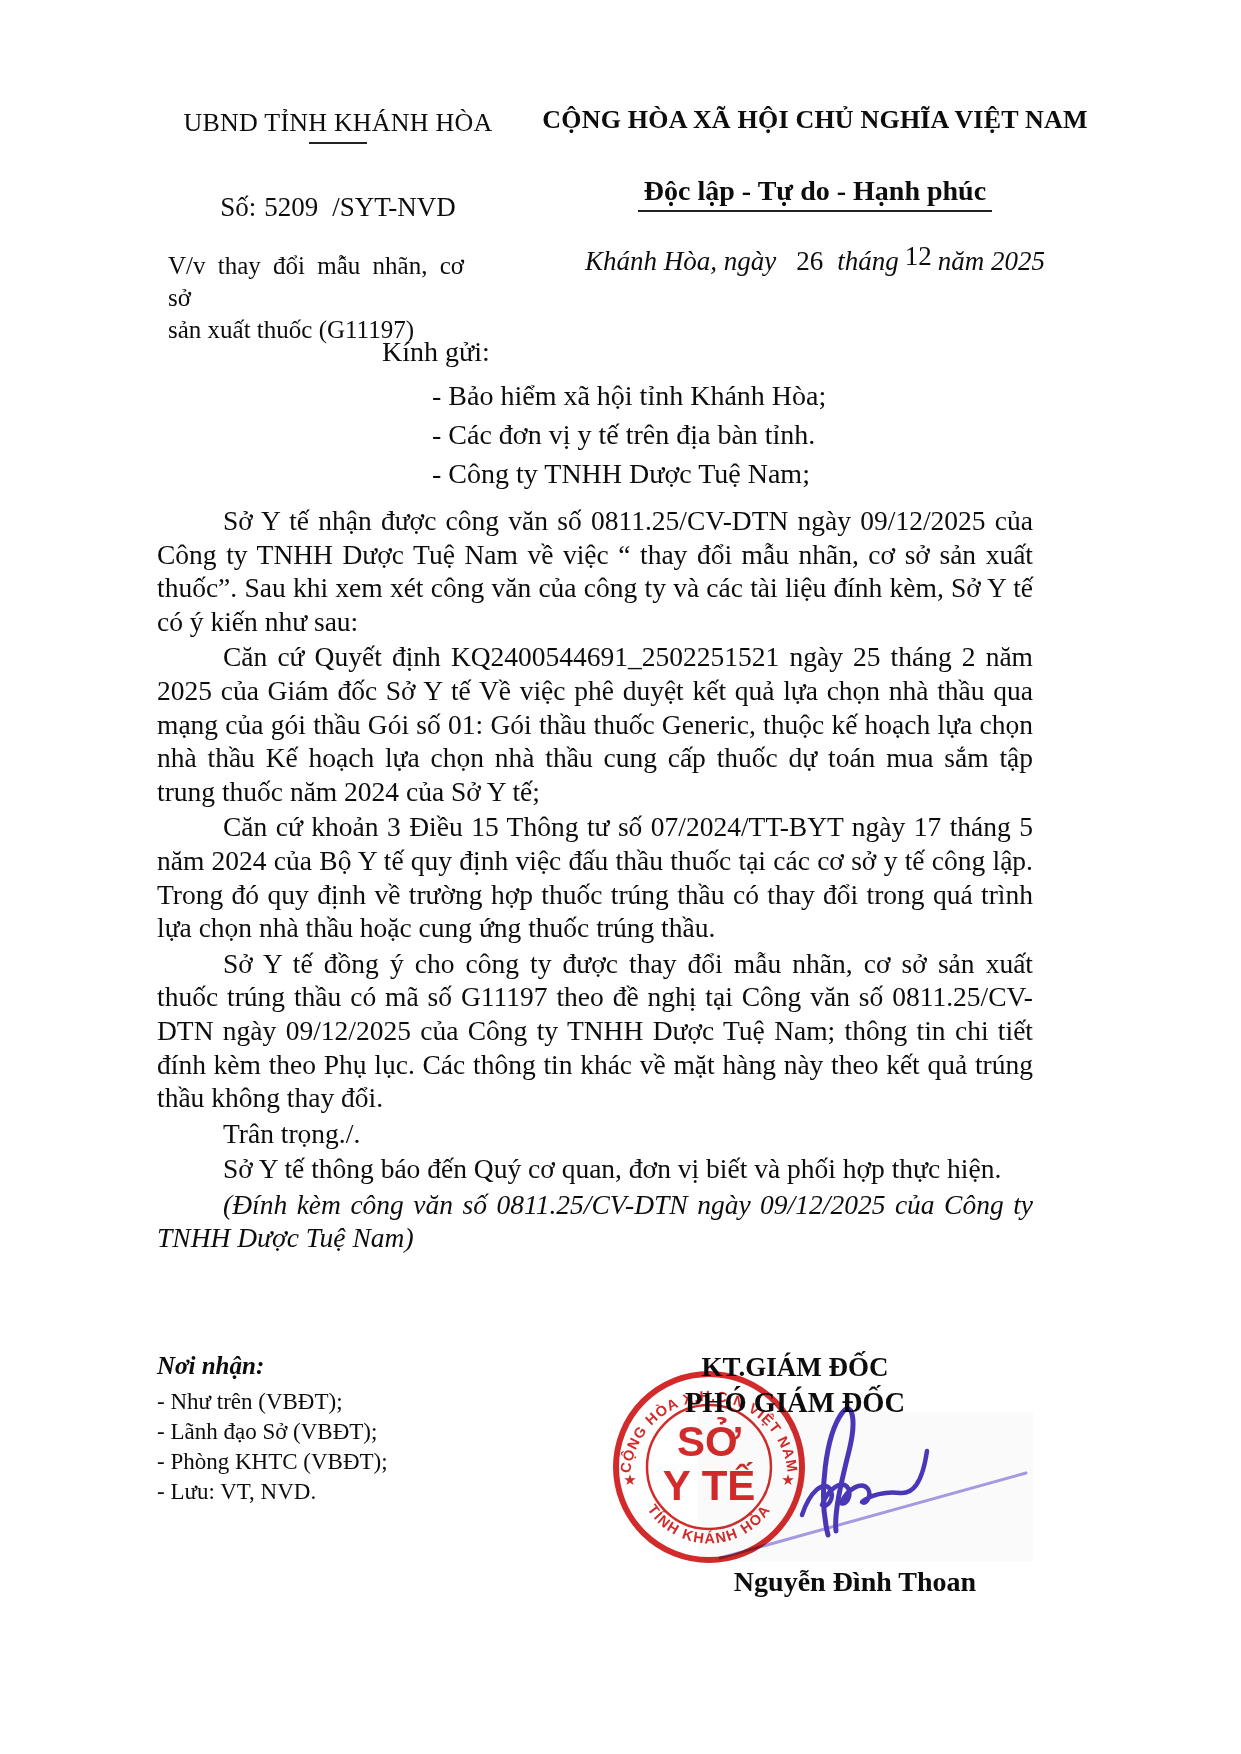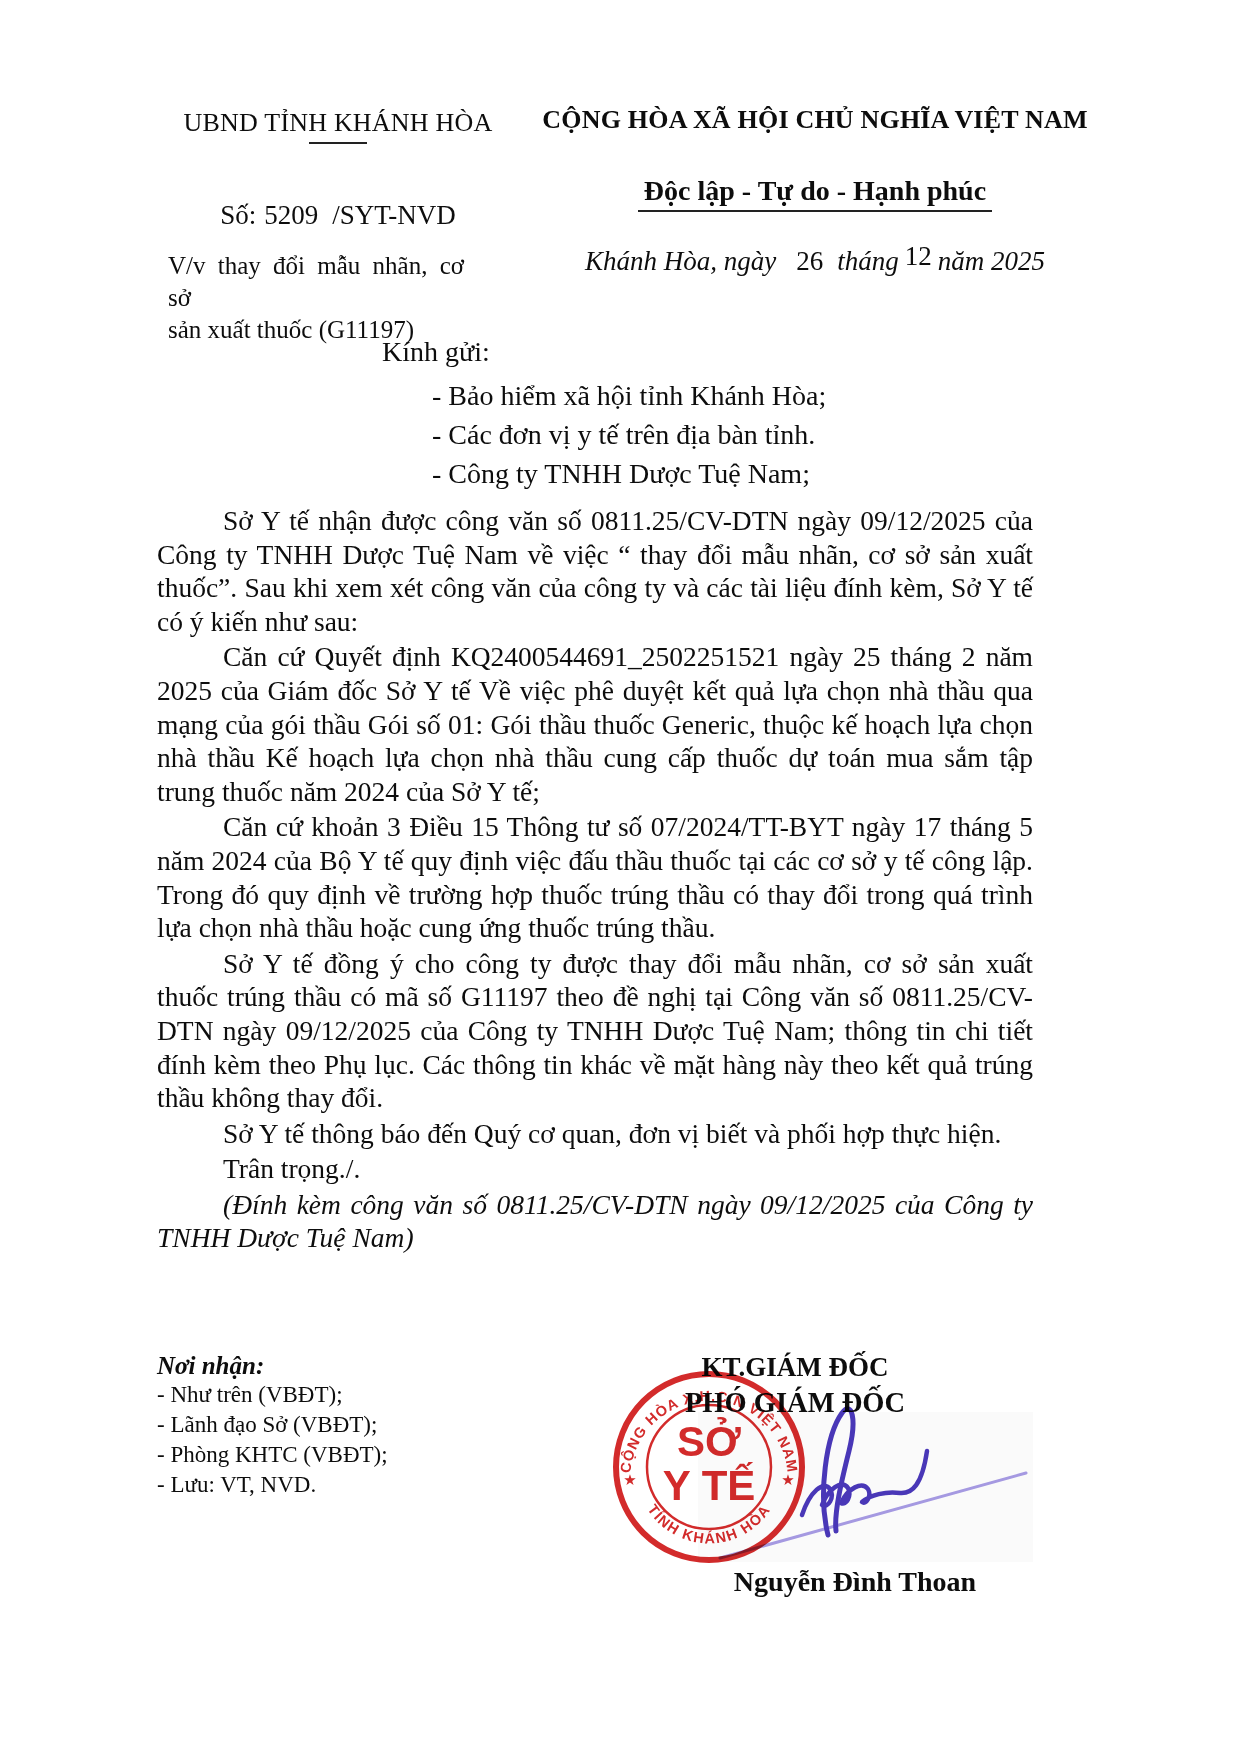--- a/index.html
+++ b/index.html
@@ -10,21 +10,21 @@
     background:#ffffff;
     font-family:"Liberation Serif","DejaVu Serif",serif;
     color:#0d0d0d;
     overflow:hidden;
   }
   
   .hdr-left { position:absolute; left:152px; top:108px; width:372px; text-align:center; }
   .hdr-left .org-parent { font-size:26px; letter-spacing:.2px; }
   .hdr-left .org-name   { font-size:27px; font-weight:bold; margin-top:2px; }
   .hdr-left .org-rule   { width:58px; height:0; border-bottom:2px solid #222; margin:4px auto 0 auto; }
-  .ref-line { position:absolute; left:152px; top:200px; width:372px; text-align:center; font-size:27px; }
+  .ref-line { position:absolute; left:152px; top:192px; width:372px; text-align:center; font-size:27px; }
   .ref-line .ref-num { margin:0 14px 0 8px; }
   .subject { position:absolute; left:168px; top:250px; width:330px; font-size:25px; line-height:32px; }
   .subject .sline1 { word-spacing:6px; }
 
   .hdr-right { position:absolute; left:530px; top:105px; width:570px; text-align:center; }
   .hdr-right .motto1 { font-size:26px; font-weight:bold; letter-spacing:.2px; }
   .hdr-right .motto2 { display:inline-block; font-size:28px; font-weight:bold; margin-top:22px;
                        padding:0 6px 3px 6px; border-bottom:2px solid #222; }
   .hdr-right .dateline { font-size:27px; font-style:italic; margin-top:16px; }
   .dateline .dl-day   { font-style:normal; margin:0 14px 0 20px; }
@@ -36,21 +36,21 @@
 
   
   .body-text { position:absolute; left:157px; top:504px; width:880px;
                font-size:27.5px; line-height:33.6px; text-align:justify; }
   .body-text p { margin:0 4px 2px 0; text-indent:66px; }
   .body-text p.attach { font-style:italic; }
 
   
   .noi-nhan { position:absolute; left:157px; top:1352px; }
   .noi-nhan .nn-title { font-size:25px; font-weight:bold; font-style:italic; }
-  .noi-nhan .nn-list  { font-size:23px; line-height:30px; }
+  .noi-nhan .nn-list  { font-size:23px; line-height:30px; margin-top:7px; }
 
   .sign-block { position:absolute; left:580px; top:1352px; width:430px; text-align:center; }
   .sign-block .st1 { font-size:27px; font-weight:bold; }
   .sign-block .st2 { font-size:28.5px; font-weight:bold; margin-top:4px; }
   .signer-name { position:absolute; left:700px; top:1566px; width:310px; text-align:center;
                  font-size:28px; font-weight:bold; }
 
   
   .stamp-svg { position:absolute; left:610px; top:1368px; mix-blend-mode:multiply; }
   .stamp-svg text { font-family:"Liberation Sans","DejaVu Sans",sans-serif; }
@@ -90,22 +90,22 @@
     <div>- Bảo hiểm xã hội tỉnh Khánh Hòa;</div>
     <div>- Các đơn vị y tế trên địa bàn tỉnh.</div>
     <div>- Công ty TNHH Dược Tuệ Nam;</div>
   </div>
 
   <div class="body-text">
     <p>Sở Y tế nhận được công văn số 0811.25/CV-DTN ngày 09/12/2025 của Công ty TNHH Dược Tuệ Nam về việc “ thay đổi mẫu nhãn, cơ sở sản xuất thuốc”. Sau khi xem xét công văn của công ty và các tài liệu đính kèm, Sở Y tế có ý kiến như sau:</p>
     <p>Căn cứ Quyết định KQ2400544691_2502251521 ngày 25 tháng 2 năm 2025 của Giám đốc Sở Y tế Về việc phê duyệt kết quả lựa chọn nhà thầu qua mạng của gói thầu Gói số 01: Gói thầu thuốc Generic, thuộc kế hoạch lựa chọn nhà thầu Kế hoạch lựa chọn nhà thầu cung cấp thuốc dự toán mua sắm tập trung thuốc năm 2024 của Sở Y tế;</p>
     <p>Căn cứ khoản 3 Điều 15 Thông tư số 07/2024/TT-BYT ngày 17 tháng 5 năm 2024 của Bộ Y tế quy định việc đấu thầu thuốc tại các cơ sở y tế công lập. Trong đó quy định về trường hợp thuốc trúng thầu có thay đổi trong quá trình lựa chọn nhà thầu hoặc cung ứng thuốc trúng thầu.</p>
     <p>Sở Y tế đồng ý cho công ty được thay đổi mẫu nhãn, cơ sở sản xuất thuốc trúng thầu có mã số G11197 theo đề nghị tại Công văn số 0811.25/CV-DTN ngày 09/12/2025 của Công ty TNHH Dược Tuệ Nam; thông tin chi tiết đính kèm theo Phụ lục. Các thông tin khác về mặt hàng này theo kết quả trúng thầu không thay đổi.</p>
+    <p>Trân trọng./.</p>
     <p>Sở Y tế thông báo đến Quý cơ quan, đơn vị biết và phối hợp thực hiện.</p>
-    <p>Trân trọng./.</p>
     <p class="attach">(Đính kèm công văn số 0811.25/CV-DTN ngày 09/12/2025 của Công ty TNHH Dược Tuệ Nam)</p>
   </div>
 
   <div class="noi-nhan">
     <div class="nn-title">Nơi nhận:</div>
     <div class="nn-list">
       <div>- Như trên (VBĐT);</div>
       <div>- Lãnh đạo Sở (VBĐT);</div>
       <div>- Phòng KHTC (VBĐT);</div>
       <div>- Lưu: VT, NVD.</div>

